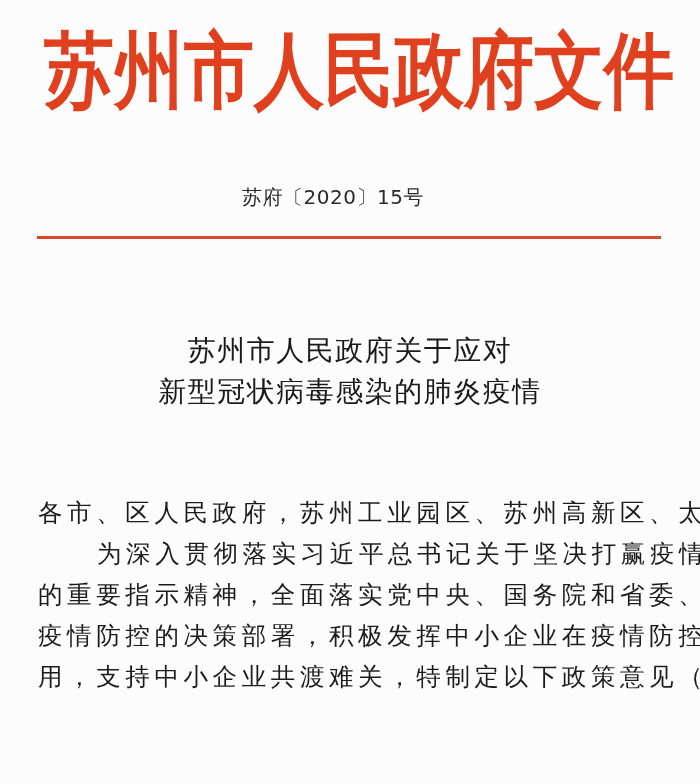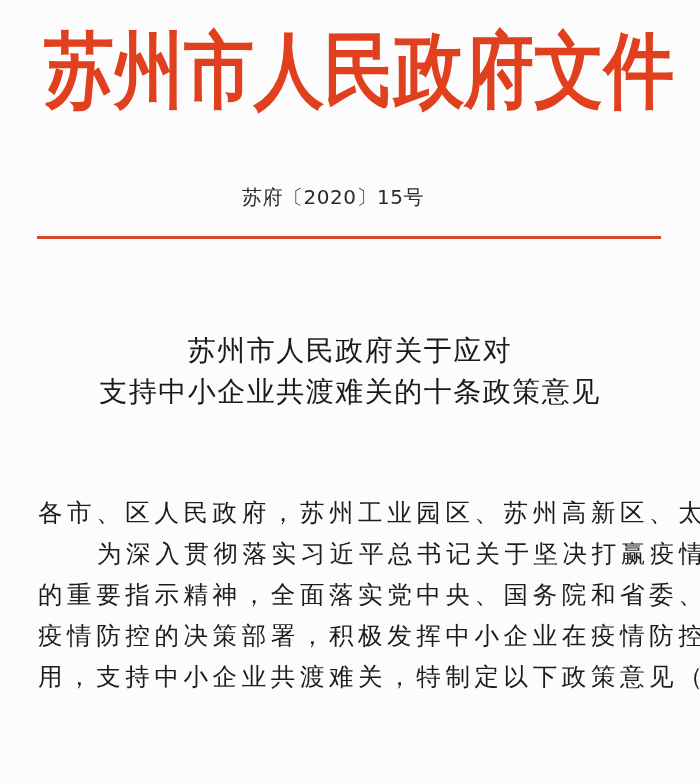--- a/index.html
+++ b/index.html
@@ -94,21 +94,21 @@
   <span>文</span>
   <span>件</span>
 </div>
 
 <div class="doc-number">苏府〔2020〕15号</div>
 
 <div class="red-rule"></div>
 
 <div class="doc-title">
   <div>苏州市人民政府关于应对</div>
-  <div>支持中小企业共渡难关的十条政策意见</div>
+  <div>新型冠状病毒感染的肺炎疫情</div>
 </div>
 
 <div class="body-text">
   <div>各市、区人民政府，苏州工业园区、苏州高新区、太仓港口管委</div>
   <div class="indent">为深入贯彻落实习近平总书记关于坚决打赢疫情防控阻击战</div>
   <div>的重要指示精神，全面落实党中央、国务院和省委、省政府关于</div>
   <div>疫情防控的决策部署，积极发挥中小企业在疫情防控中的重要作</div>
   <div>用，支持中小企业共渡难关，特制定以下政策意见（简称共渡难</div>
 </div>
 

